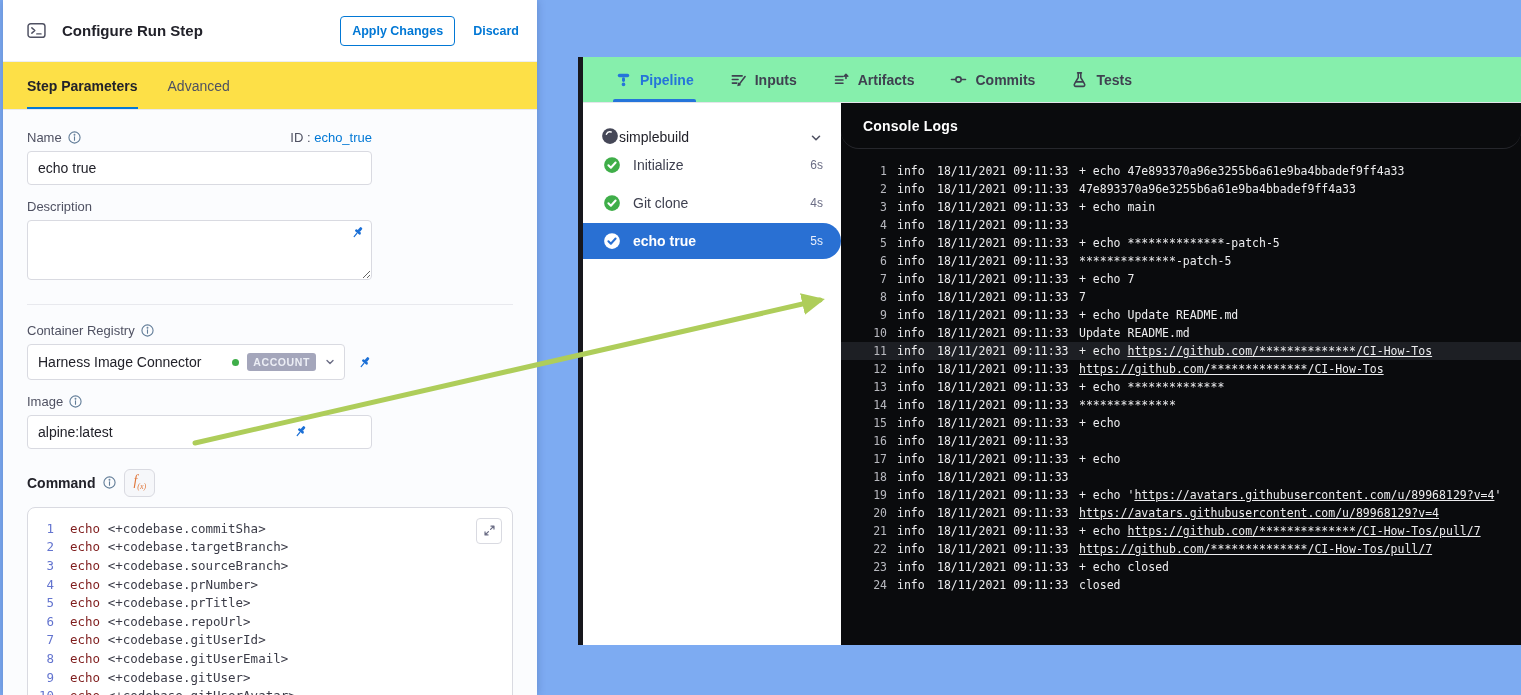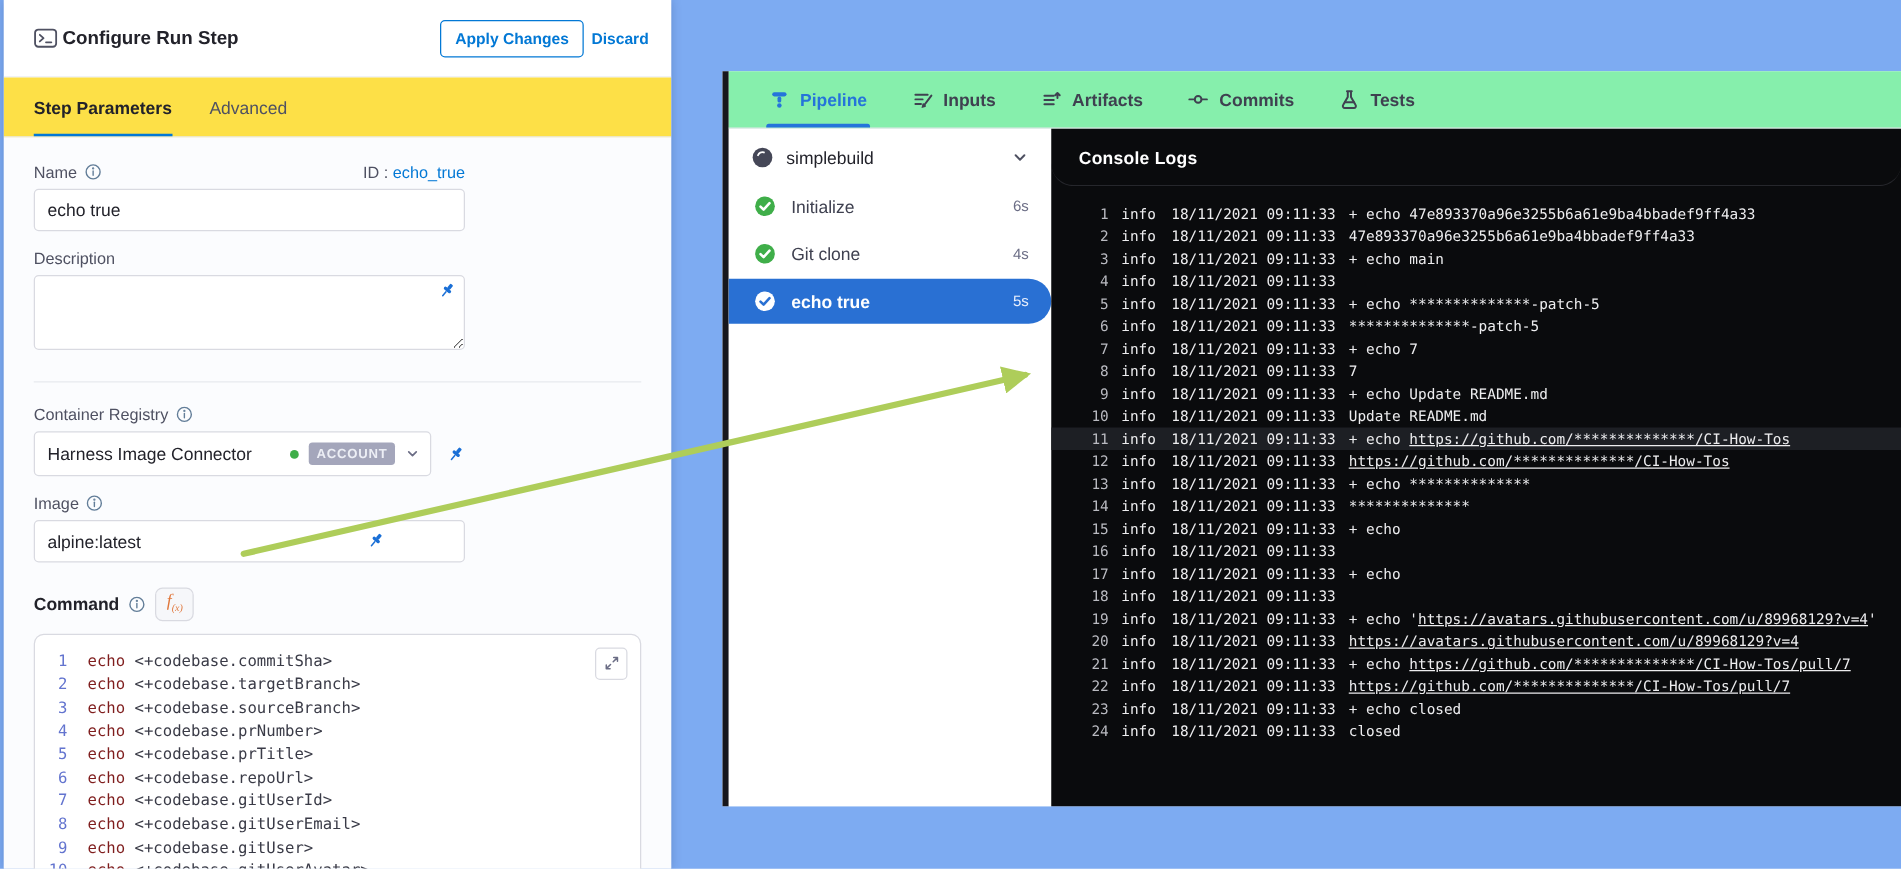--- a/index.html
+++ b/index.html
@@ -8,21 +8,21 @@
     font-family: "Liberation Sans", sans-serif;
     background: var(--page-bg, #7dabf2);
     position: relative;
     color:#22222a;
   }
   
   .config-panel{
     position:absolute; left:3px; top:0; width:534px; height:695px;
     background:#fff; overflow:hidden; box-shadow:0 0 8px rgba(20,40,90,.25);
   }
-  .cfg-header{ height:62px; display:flex; align-items:center; gap:4px; padding:0 16px 0 24px; border-bottom:1px solid #eceef2; background:#fff;}
+  .cfg-header{ height:62px; display:flex; align-items:center; gap:16px; padding:0 16px 0 24px; border-bottom:1px solid #eceef2; background:#fff;}
   .cfg-title{ font-size:15px; font-weight:700; color:#22222a;}
   .cfg-header .spacer{ flex:1;}
   .btn-apply{ font-size:12.5px; font-weight:600; color:var(--accent,#0278d5); background:#fff; border:1px solid var(--accent,#0278d5); border-radius:4px; padding:7px 11px; cursor:pointer;}
   .btn-discard{ font-size:12.5px; font-weight:600; color:var(--accent,#0278d5); background:none; border:none; padding:6px 2px; cursor:pointer;}
   .cfg-tabs{ display:flex; gap:30px; padding:0 24px; height:48px; align-items:stretch; border-bottom:1px solid #e8e9ee; background:#fde047;}
   .cfg-tab{ display:flex; align-items:center; font-size:14px; color:#4f5162; cursor:pointer; border-bottom:2px solid transparent; padding-top:2px;}
   .cfg-tab.active{ color:#22222a; font-weight:700; border-bottom-color:var(--accent,#0278d5);}
   .cfg-form{ padding:20px 24px 0 24px; background:#fbfcfe; height:585px;}
   .field-label-row{ display:flex; align-items:center; gap:6px; font-size:13px; color:#4f5162; margin-bottom:6px; width:345px;}
   .id-chunk{ margin-left:auto; font-size:13px;}
@@ -56,21 +56,21 @@
     position:absolute; left:578px; top:57px; right:0; height:588px;
     background:#fff; border-left:5px solid #17171d; display:flex; flex-direction:column;
   }
   .exec-tabs{ height:46px; flex:none; background:#86efac; border-bottom:1px solid #e4e5ea; display:flex; align-items:stretch; gap:36px; padding-left:32px;}
   .exec-tab{ display:flex; align-items:center; gap:8px; font-size:14px; font-weight:600; color:#3f4150; position:relative; cursor:pointer;}
   .exec-tab.active{ color:var(--tab-accent,#2574da);}
   .exec-tab.active::after{ content:""; position:absolute; left:-2px; right:-2px; bottom:0; height:3px; background:var(--tab-accent,#2574da); border-radius:2px 2px 0 0;}
   .exec-tab svg{ flex:none;}
   .exec-body{ flex:1; display:flex; min-height:0;}
   .exec-sidebar{ width:258px; flex:none; background:#fff; padding-top:4px;}
-  .stage-row{ height:38px; display:flex; align-items:center; gap:10px; padding:0 18px 0 18px; cursor:pointer;}
+  .stage-row{ height:38px; display:flex; align-items:flex-end; padding:0 18px 0 18px; cursor:pointer;}
   .stage-name{ font-size:14px; color:#22222a;}
   .stage-row .chev{ margin-left:auto; color:#4f5162; display:flex;}
   .step-row{ height:36px; margin-top:2px; display:flex; align-items:center; gap:12px; padding:0 18px 0 20px; font-size:14px; color:#3f4150; cursor:pointer;}
   .step-row .dur{ margin-left:auto; font-size:12px; color:#6b6d85;}
   .step-row.selected{ background:var(--selected,#2970d3); color:#fff; font-weight:600; border-radius:0 21px 21px 0;}
   .step-row.selected .dur{ color:#e8effc; font-weight:400;}
   
   .console{ flex:1; min-width:0; background:var(--console-bg,#0a0b0d); display:flex; flex-direction:column; color:#ededef;}
   .console-header{ height:46px; flex:none; display:flex; align-items:center; padding:0 22px; font-size:14px; font-weight:700; color:#fff; border-bottom:1px solid #26272c; letter-spacing:.2px;border-radius:18px;}
   .console-lines{ flex:1; overflow:hidden; padding-top:13px; font-family:"DejaVu Sans Mono", monospace; font-size:11.5px; line-height:18px;}

